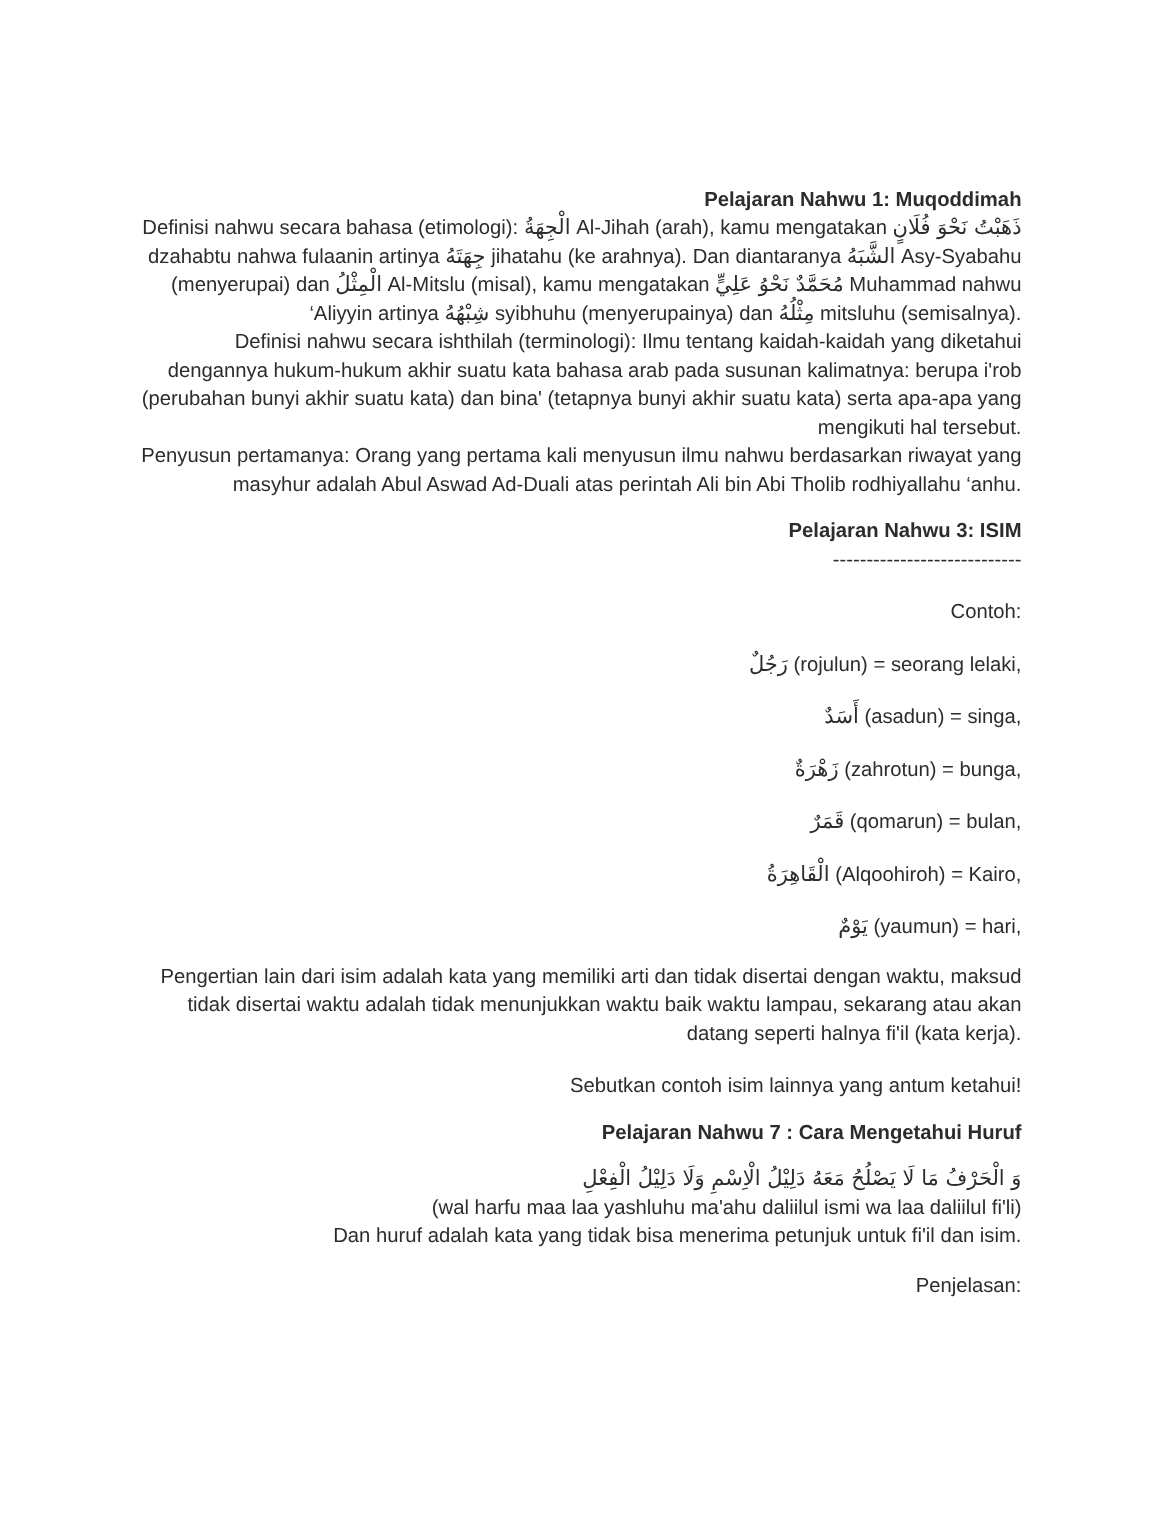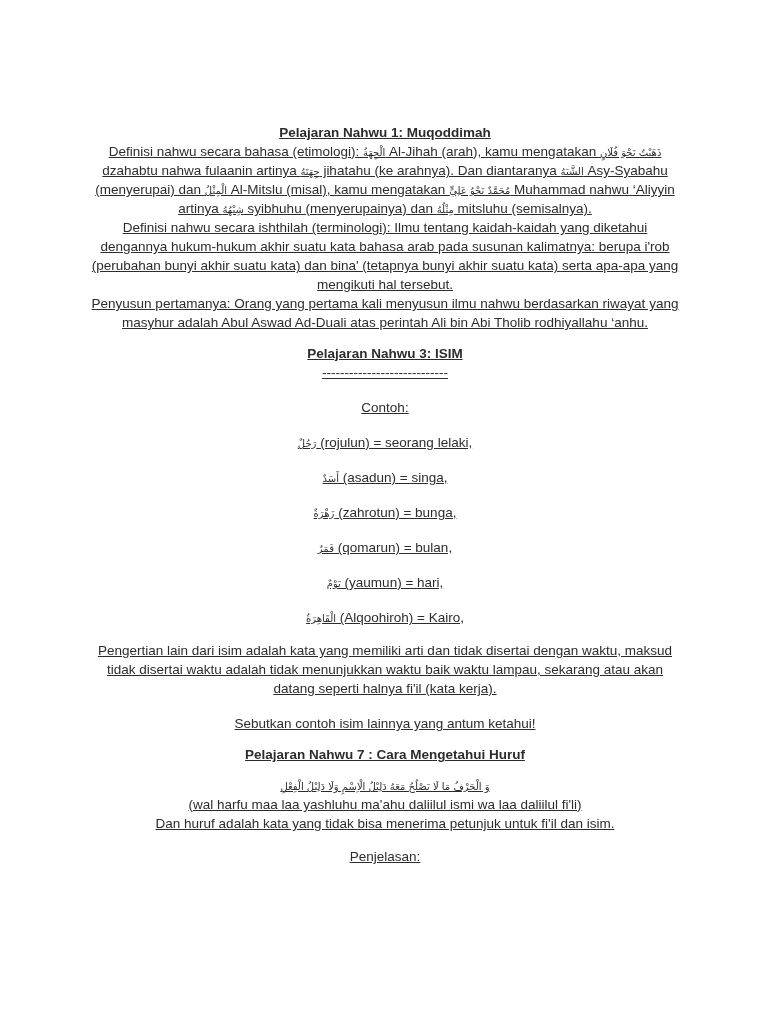--- a/index.html
+++ b/index.html
@@ -16,28 +16,27 @@
     font-family:"Liberation Sans",sans-serif;
   }
   .content{
     position:absolute;
     left:89px;
     top:123px;
     width:592px;
     color:var(--fg);
     font-size:13.5px;
     line-height:19px;
-    text-align:center;
-    text-decoration:underline;
+    text-align:right;
   }
   .block{margin:0;}
   .heading{font-weight:bold;}
   .ar{
     font-family:"DejaVu Sans",sans-serif;
-    font-size:10px;
+    font-size:14px;
     line-height:1;
     unicode-bidi:embed;
   }
   .mt12{margin-top:12px;}
   .mt14{margin-top:14px;}
   .mt17{margin-top:16px;}
 </style>
 </head>
 <body>
 
@@ -47,22 +46,22 @@
       <div class="block para"><span>Definisi nahwu secara bahasa (etimologi): </span><span class="ar" lang="ar">الْجِهَةُ</span><span> Al-Jihah (arah), kamu mengatakan </span><span class="ar" lang="ar">ذَهَبْتُ نَحْوَ فُلَانٍ</span><span> dzahabtu nahwa fulaanin artinya </span><span class="ar" lang="ar">جِهَتَهُ</span><span> jihatahu (ke arahnya). Dan diantaranya </span><span class="ar" lang="ar">الشَّبَهُ</span><span> Asy-Syabahu (menyerupai) dan </span><span class="ar" lang="ar">الْمِثْلُ</span><span> Al-Mitslu (misal), kamu mengatakan </span><span class="ar" lang="ar">مُحَمَّدٌ نَحْوُ عَلِيٍّ</span><span> Muhammad nahwu ‘Aliyyin artinya </span><span class="ar" lang="ar">شِبْهُهُ</span><span> syibhuhu (menyerupainya) dan </span><span class="ar" lang="ar">مِثْلُهُ</span><span> mitsluhu (semisalnya).</span></div>
       <div class="block para"><span>Definisi nahwu secara ishthilah (terminologi): Ilmu tentang kaidah-kaidah yang diketahui dengannya hukum-hukum akhir suatu kata bahasa arab pada susunan kalimatnya: berupa i'rob (perubahan bunyi akhir suatu kata) dan bina' (tetapnya bunyi akhir suatu kata) serta apa-apa yang mengikuti hal tersebut.</span></div>
       <div class="block para"><span>Penyusun pertamanya: Orang yang pertama kali menyusun ilmu nahwu berdasarkan riwayat yang masyhur adalah Abul Aswad Ad-Duali atas perintah Ali bin Abi Tholib rodhiyallahu ‘anhu.</span></div>
       <div class="block heading mt12"><span>Pelajaran Nahwu 3: ISIM</span></div>
       <div class="block para"><span>----------------------------</span></div>
       <div class="block para mt17"><span>Contoh:</span></div>
       <div class="block para mt17"><span class="ar" lang="ar">رَجُلٌ</span><span> (rojulun) = seorang lelaki,</span></div>
       <div class="block para mt17"><span class="ar" lang="ar">أَسَدٌ</span><span> (asadun) = singa,</span></div>
       <div class="block para mt17"><span class="ar" lang="ar">زَهْرَةٌ</span><span> (zahrotun) = bunga,</span></div>
       <div class="block para mt17"><span class="ar" lang="ar">قَمَرٌ</span><span> (qomarun) = bulan,</span></div>
+      <div class="block para mt17"><span class="ar" lang="ar">الْقَاهِرَةُ</span><span> (Alqoohiroh) = Kairo,</span></div>
       <div class="block para mt17"><span class="ar" lang="ar">يَوْمٌ</span><span> (yaumun) = hari,</span></div>
-      <div class="block para mt17"><span class="ar" lang="ar">الْقَاهِرَةُ</span><span> (Alqoohiroh) = Kairo,</span></div>
       <div class="block para mt14"><span>Pengertian lain dari isim adalah kata yang memiliki arti dan tidak disertai dengan waktu, maksud tidak disertai waktu adalah tidak menunjukkan waktu baik waktu lampau, sekarang atau akan datang seperti halnya fi'il (kata kerja).</span></div>
       <div class="block para mt17"><span>Sebutkan contoh isim lainnya yang antum ketahui!</span></div>
       <div class="block heading mt12"><span>Pelajaran Nahwu 7 : Cara Mengetahui Huruf</span></div>
       <div class="block para mt12"><span class="ar" lang="ar">وَ الْحَرْفُ مَا لَا يَصْلُحُ مَعَهُ دَلِيْلُ الْاِسْمِ وَلَا دَلِيْلُ الْفِعْلِ</span></div>
       <div class="block para"><span>(wal harfu maa laa yashluhu ma'ahu daliilul ismi wa laa daliilul fi'li)</span></div>
       <div class="block para"><span>Dan huruf adalah kata yang tidak bisa menerima petunjuk untuk fi'il dan isim.</span></div>
       <div class="block para mt14"><span>Penjelasan:</span></div>
     </div>
 </div>
 

